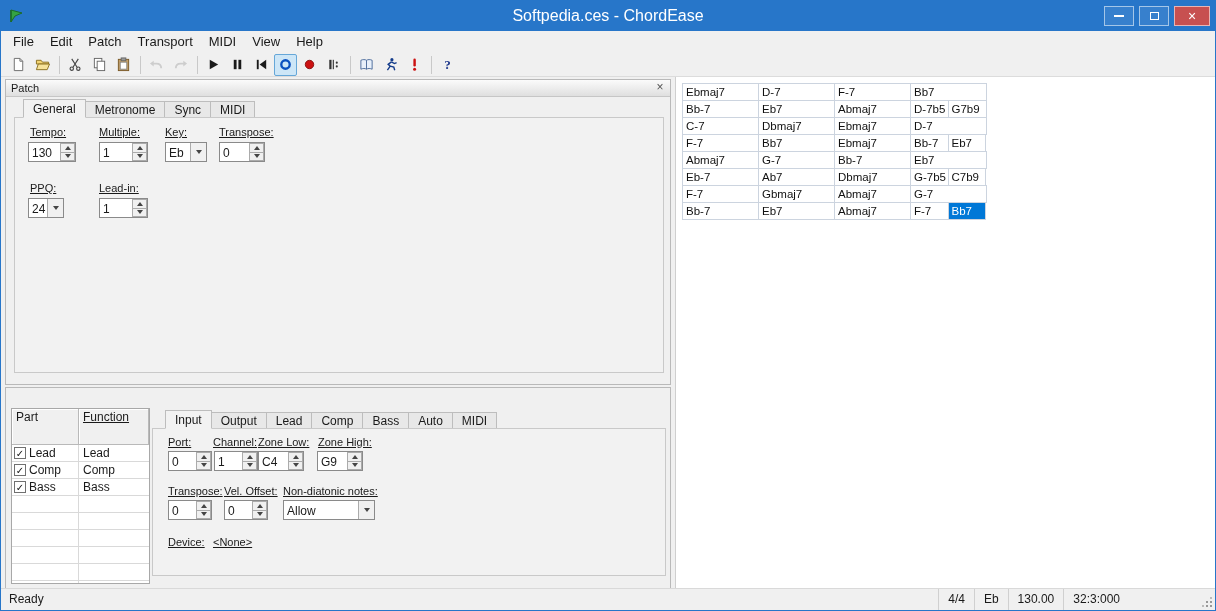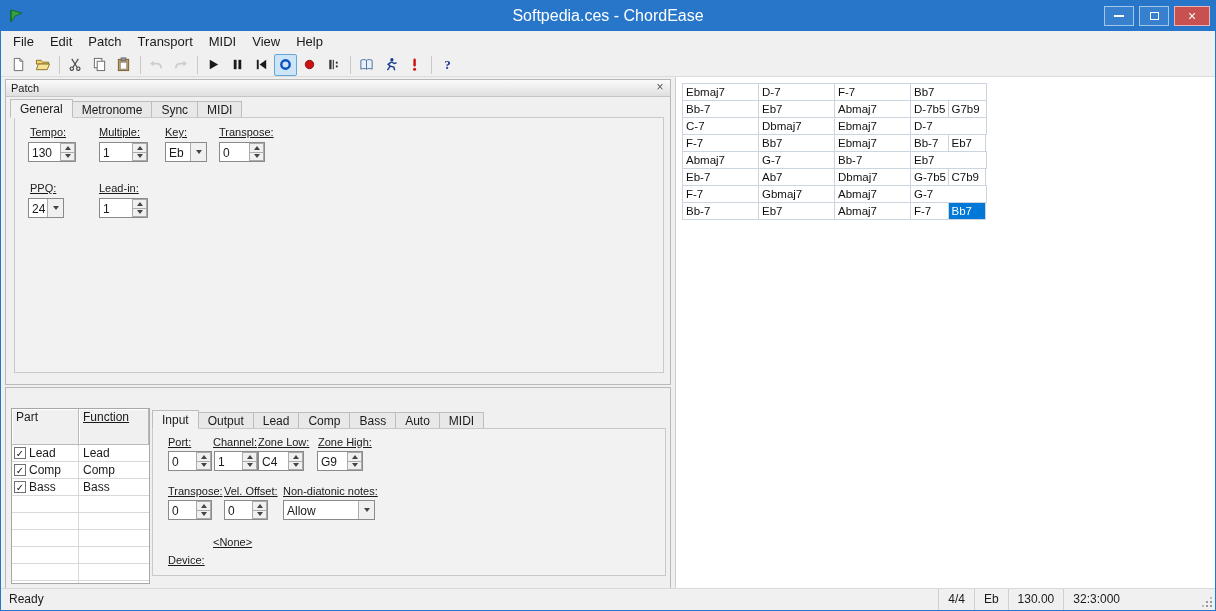--- a/index.html
+++ b/index.html
@@ -40,21 +40,21 @@
   #parts-panel { left:4px; top:386px; width:666px; height:202px; }
   .panel-caption { position:absolute; left:0; top:0; right:0; height:17px;
     background:linear-gradient(#fbfbfb,#dfdfdf); border-bottom:1px solid #c6c6c6;
     font-size:11px; line-height:16px; padding-left:5px; }
   .panel-close { position:absolute; right:3px; top:1px; width:14px; height:14px;
     text-align:center; line-height:13px; font-size:12px; color:#555; }
   .panel-close::before { content:"×"; }
   .tabstrip { position:absolute; display:flex; align-items:flex-end; height:19px; }
   .tab { height:17px; line-height:16px; padding:0 9px; background:#e8e8e8;
     border:1px solid #bdbdbd; margin-left:-1px; font-size:12px; }
-  .tab:first-child { margin-left:0; }
+  .tab:first-child { margin-left:13px; }
   .tab.active { background:#f2f2f2; height:19px; line-height:18px; position:relative;
     z-index:2; border-bottom:1px solid #f2f2f2; }
   .tab-body { position:absolute; background:#f2f2f2; border:1px solid #c9c9c9; }
   .lbl { position:absolute; font-size:11px; white-space:nowrap;text-decoration:underline; }
   
   .spin, .combo { position:absolute; height:20px; background:#fff; border:1px solid #8a8a8a; display:flex; font-size:12px; z-index:3; }
   .spin .val, .combo .val { flex:1; padding:3px 0 0 3px; overflow:hidden; white-space:nowrap; }
   .spin .btns { width:15px; display:flex; flex-direction:column; }
   .spin .sb { flex:1; background:#f0f0f0; border:1px solid #ababab; display:flex; align-items:center; justify-content:center; }
   .spin .sb + .sb { border-top:none; }
@@ -499,21 +499,21 @@
           </span>
         </span>
     </div>
     <div class="combo" style="left:277px;top:112px;width:92px;">
       <span class="val">Allow</span>
       <span class="cbtn">
           <i class="tri-dn"></i>
         </span>
     </div>
 
-    <span class="lbl" style="left:162px;top:148px;margin-top:18px;">Device:</span>
+    <span class="lbl" style="left:162px;top:148px;">Device:</span>
     <span class="lbl" style="left:207px;top:148px;">&lt;None&gt;</span>
   </div>
 
   <div class="chord-view">
     <div class="chord-grid">
         <div class="chord-row">
           <div class="chord-cell" style="width: 77px;">Ebmaj7</div>
           <div class="chord-cell" style="width: 77px;">D-7</div>
           <div class="chord-cell" style="width: 77px;">F-7</div>
           <div class="chord-cell" style="width: 77px;">Bb7</div>

